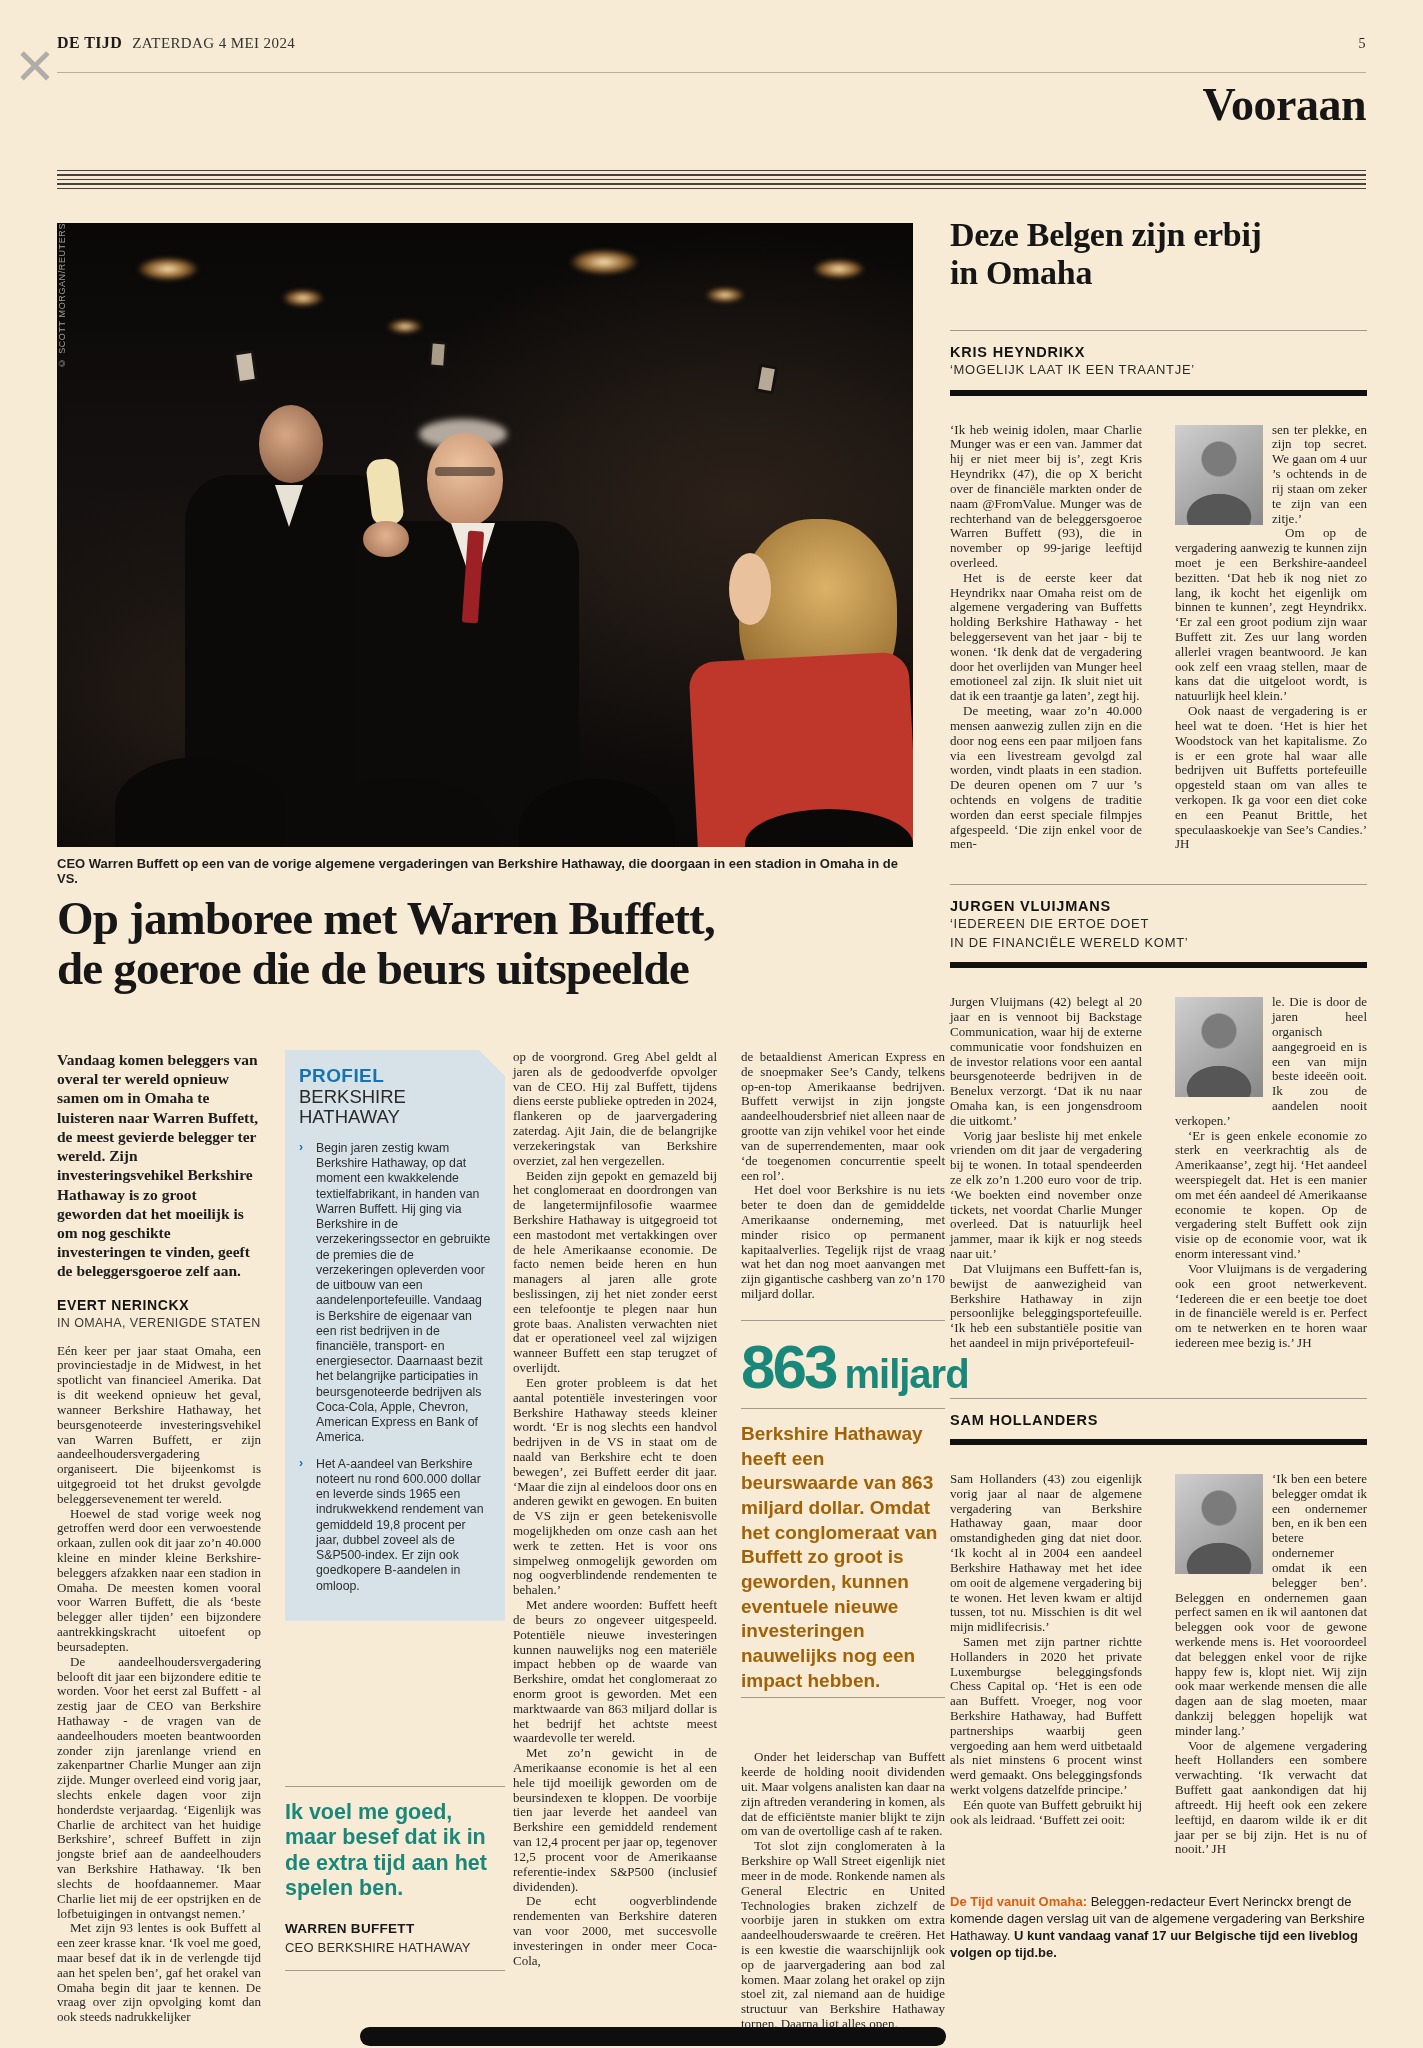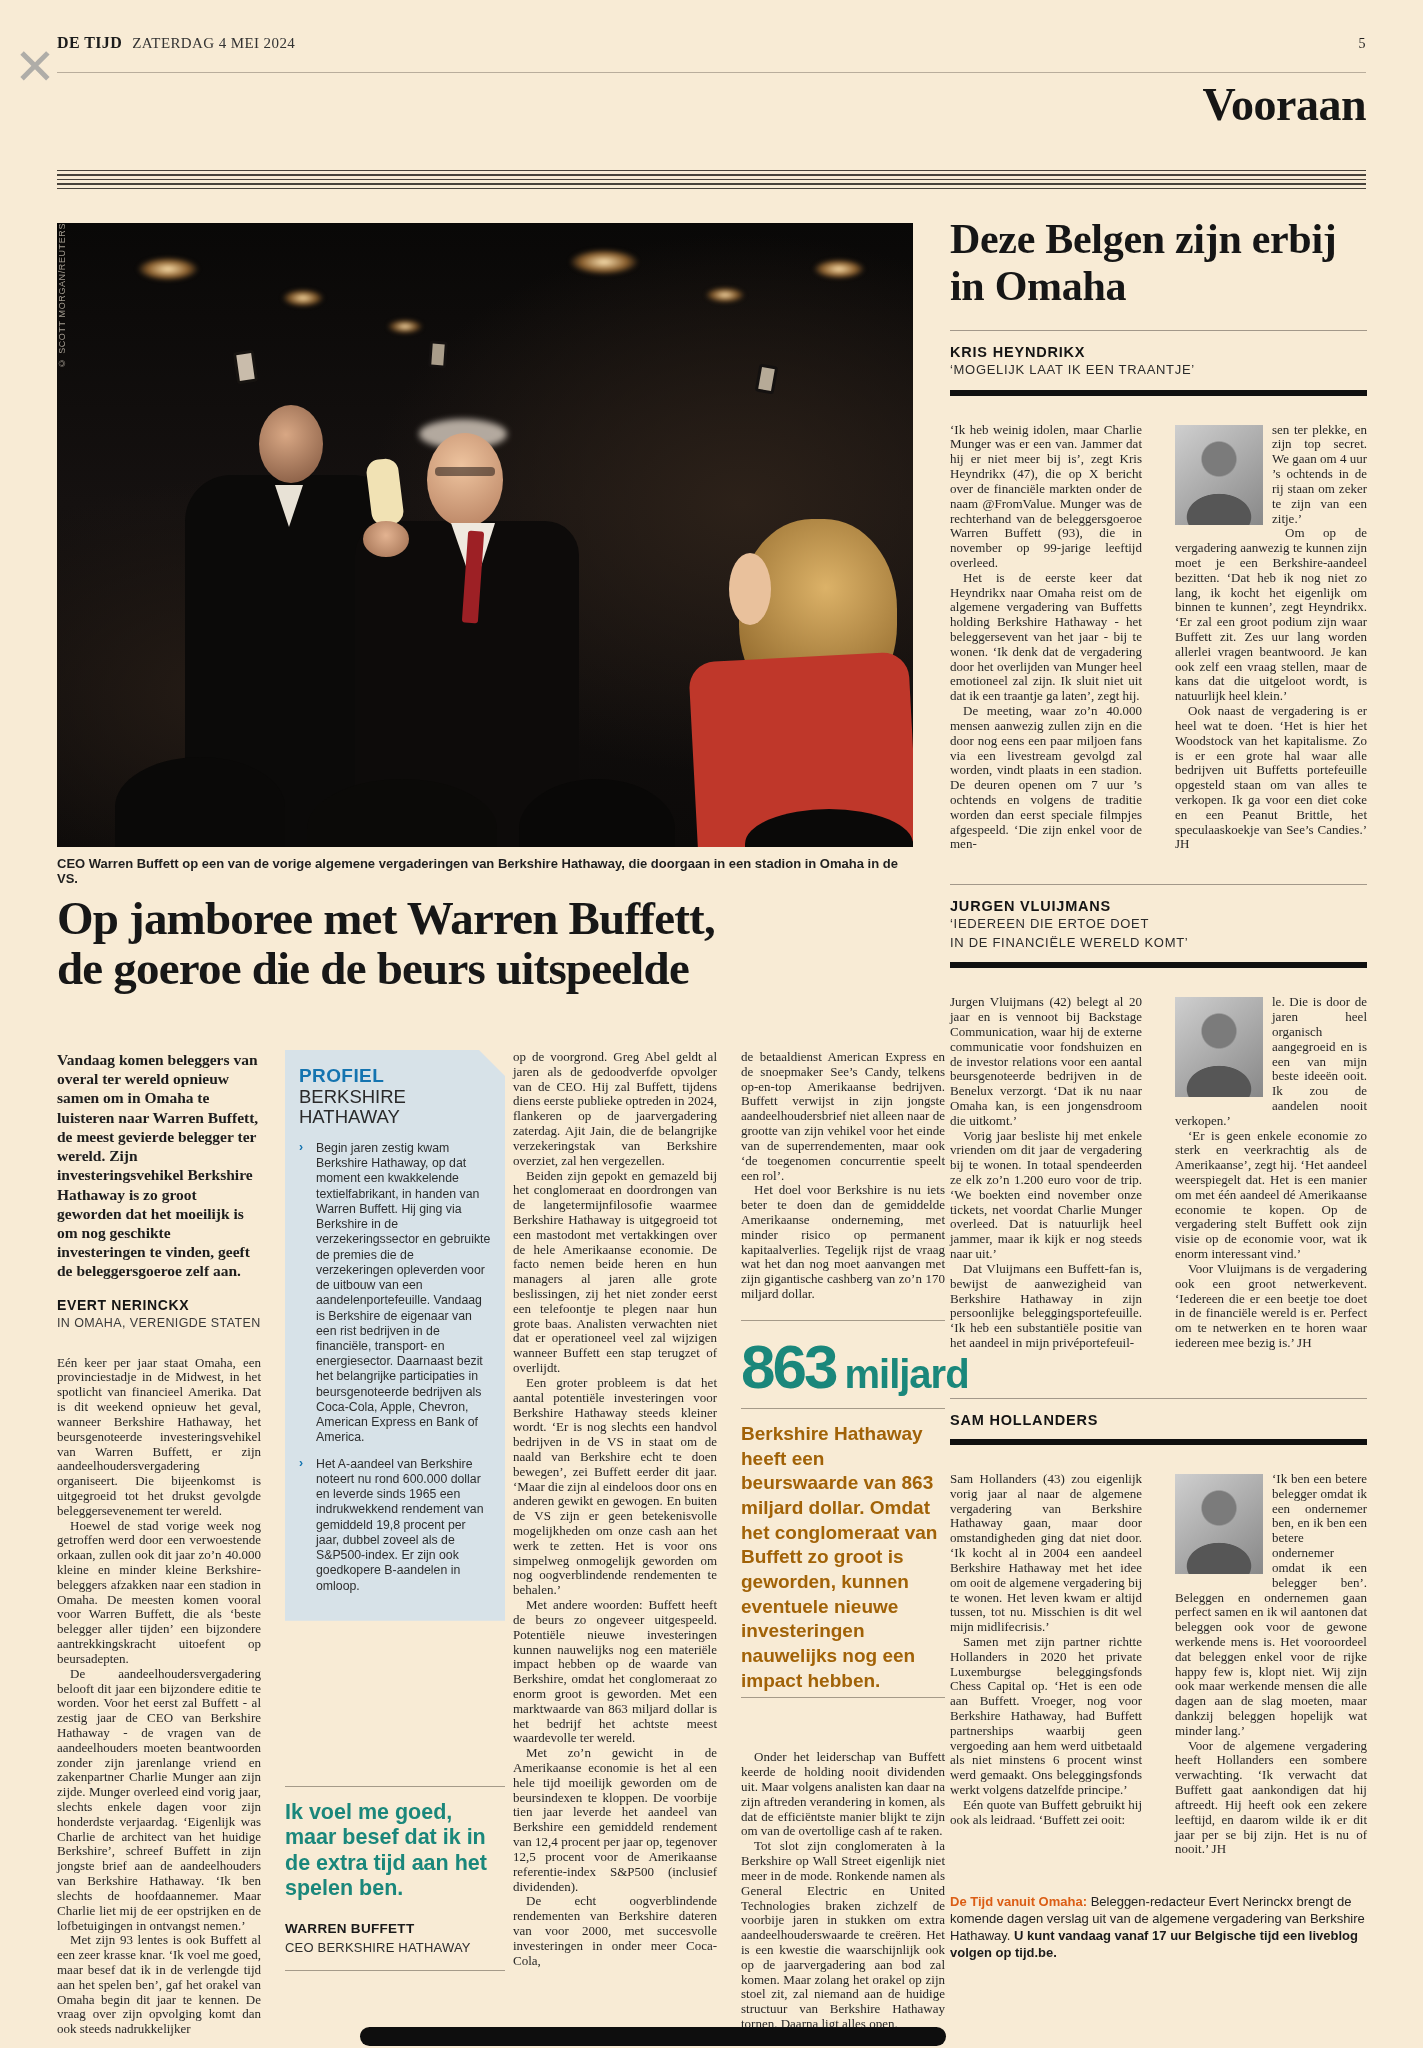--- a/index.html
+++ b/index.html
@@ -35,21 +35,21 @@
   .col{position:absolute;top:1050px;width:204px;}
   #col1{left:57px;} #col2{left:285px;width:220px;} #col3{left:513px;} #col4{left:741px;}
   #intro{font-weight:bold;font-size:15.5px;line-height:1.24;color:#1d1d1d;}
   #byline{margin-top:16px;font-family:"Liberation Sans",sans-serif;}
   #byline .name{font-weight:bold;font-size:14px;letter-spacing:.6px;color:#141414;}
   #byline .place{font-size:12.5px;color:#3a3a3a;letter-spacing:.4px;margin-top:3px;}
   .bodytext{font-size:13px;line-height:1.14;text-align:justify;hyphens:auto;color:#262626;}
   .bodytext p{margin:0;text-indent:13px;}
   .bodytext p:first-child{text-indent:0;}
   .indent-first p:first-child{text-indent:13px;}
-  #col1 .bodytext{margin-top:26px;}
+  #col1 .bodytext{margin-top:14px;}
   
   #profile-box{background:#d7e2e8;box-sizing:border-box;padding:15px 14px 16px;
     clip-path:polygon(0 0, calc(100% - 26px) 0, 100% 26px, 100% 100%, 0 100%);}
   #profile-box .kicker{font-family:"Liberation Sans",sans-serif;font-weight:bold;font-size:19px;
     color:#1474b0;letter-spacing:.4px;}
   #profile-box .title{font-family:"Liberation Sans",sans-serif;font-size:18.5px;color:#2a2a2a;line-height:1.08;}
   .profile-bullets{margin-top:14px;}
   .profile-bullets p{position:relative;margin:0 0 11px;padding-left:17px;
     font-family:"Liberation Sans",sans-serif;font-size:12.3px;line-height:1.24;color:#2e2e2e;}
   .profile-bullets p::before{content:"\203A";position:absolute;left:0;top:-1px;color:#1474b0;font-weight:bold;}
@@ -63,21 +63,21 @@
   #callout{margin:18px 0 0;}
   #callout .num-row{padding:10px 0 6px;}
   #callout .num{font-family:"Liberation Sans",sans-serif;font-weight:bold;font-size:62px;
     color:#1a877b;letter-spacing:-3px;}
   #callout .unit{font-family:"Liberation Sans",sans-serif;font-weight:bold;font-size:40px;
     color:#1a877b;letter-spacing:-1px;margin-left:9px;}
   #callout .co-text{font-family:"Liberation Sans",sans-serif;font-weight:bold;font-size:19px;
     line-height:1.3;color:#a16207;margin:13px 0 4px;}
   #col4-bottom{margin-top:52px;}
   
-  #rail-headline{left:950px;top:216px;width:417px;font-weight:bold;font-size:42px;
+  #rail-headline{left:950px;top:216px;width:417px;font-weight:bold;font-size:34px;
     line-height:1.12;letter-spacing:-.3px;color:#161616;}
   .rail-profile{position:absolute;left:950px;width:417px;}
   #profile-kris{top:330px;} #profile-jurgen{top:884px;} #profile-sam{top:1398px;}
   .rp-rule{height:1px;background:#a3988a;margin-bottom:13px;}
   .rp-name{font-family:"Liberation Sans",sans-serif;font-weight:bold;font-size:14.5px;
     letter-spacing:.8px;color:#141414;}
   .rp-kicker p{margin:2px 0 0;font-family:"Liberation Sans",sans-serif;font-size:13px;
     letter-spacing:.7px;color:#2b2b2b;line-height:1.28;}
   .rp-bar{height:6px;background:#101010;margin-top:11px;}
   .rp-cols{margin-top:27px;display:flex;gap:33px;}

